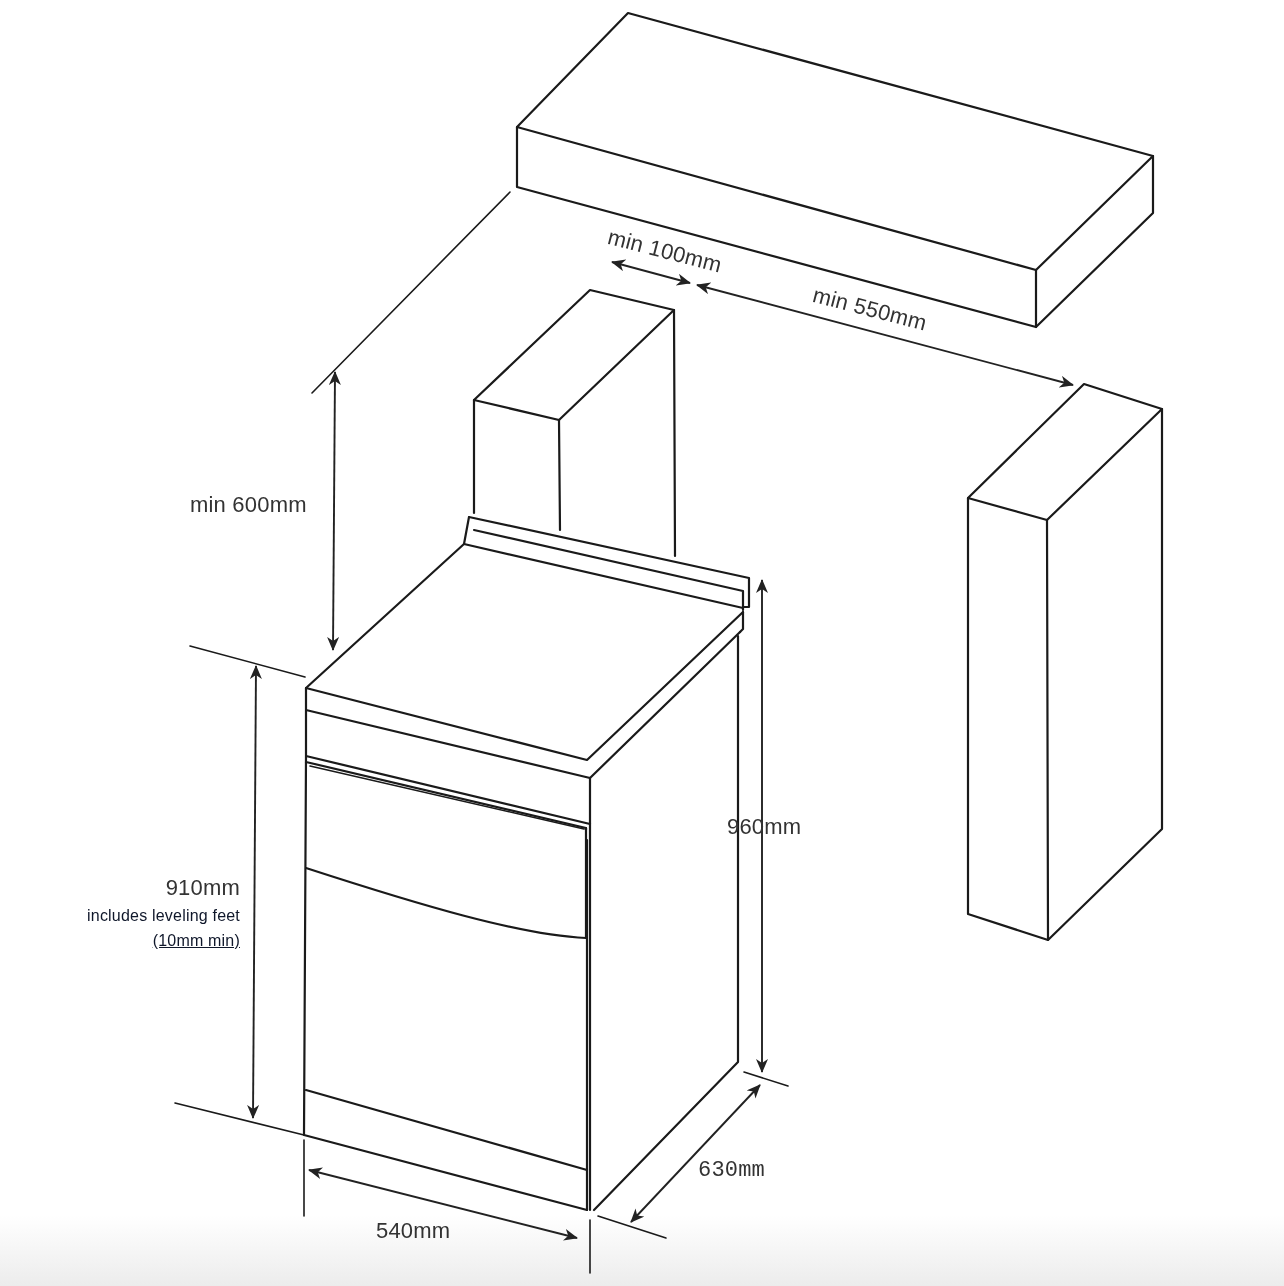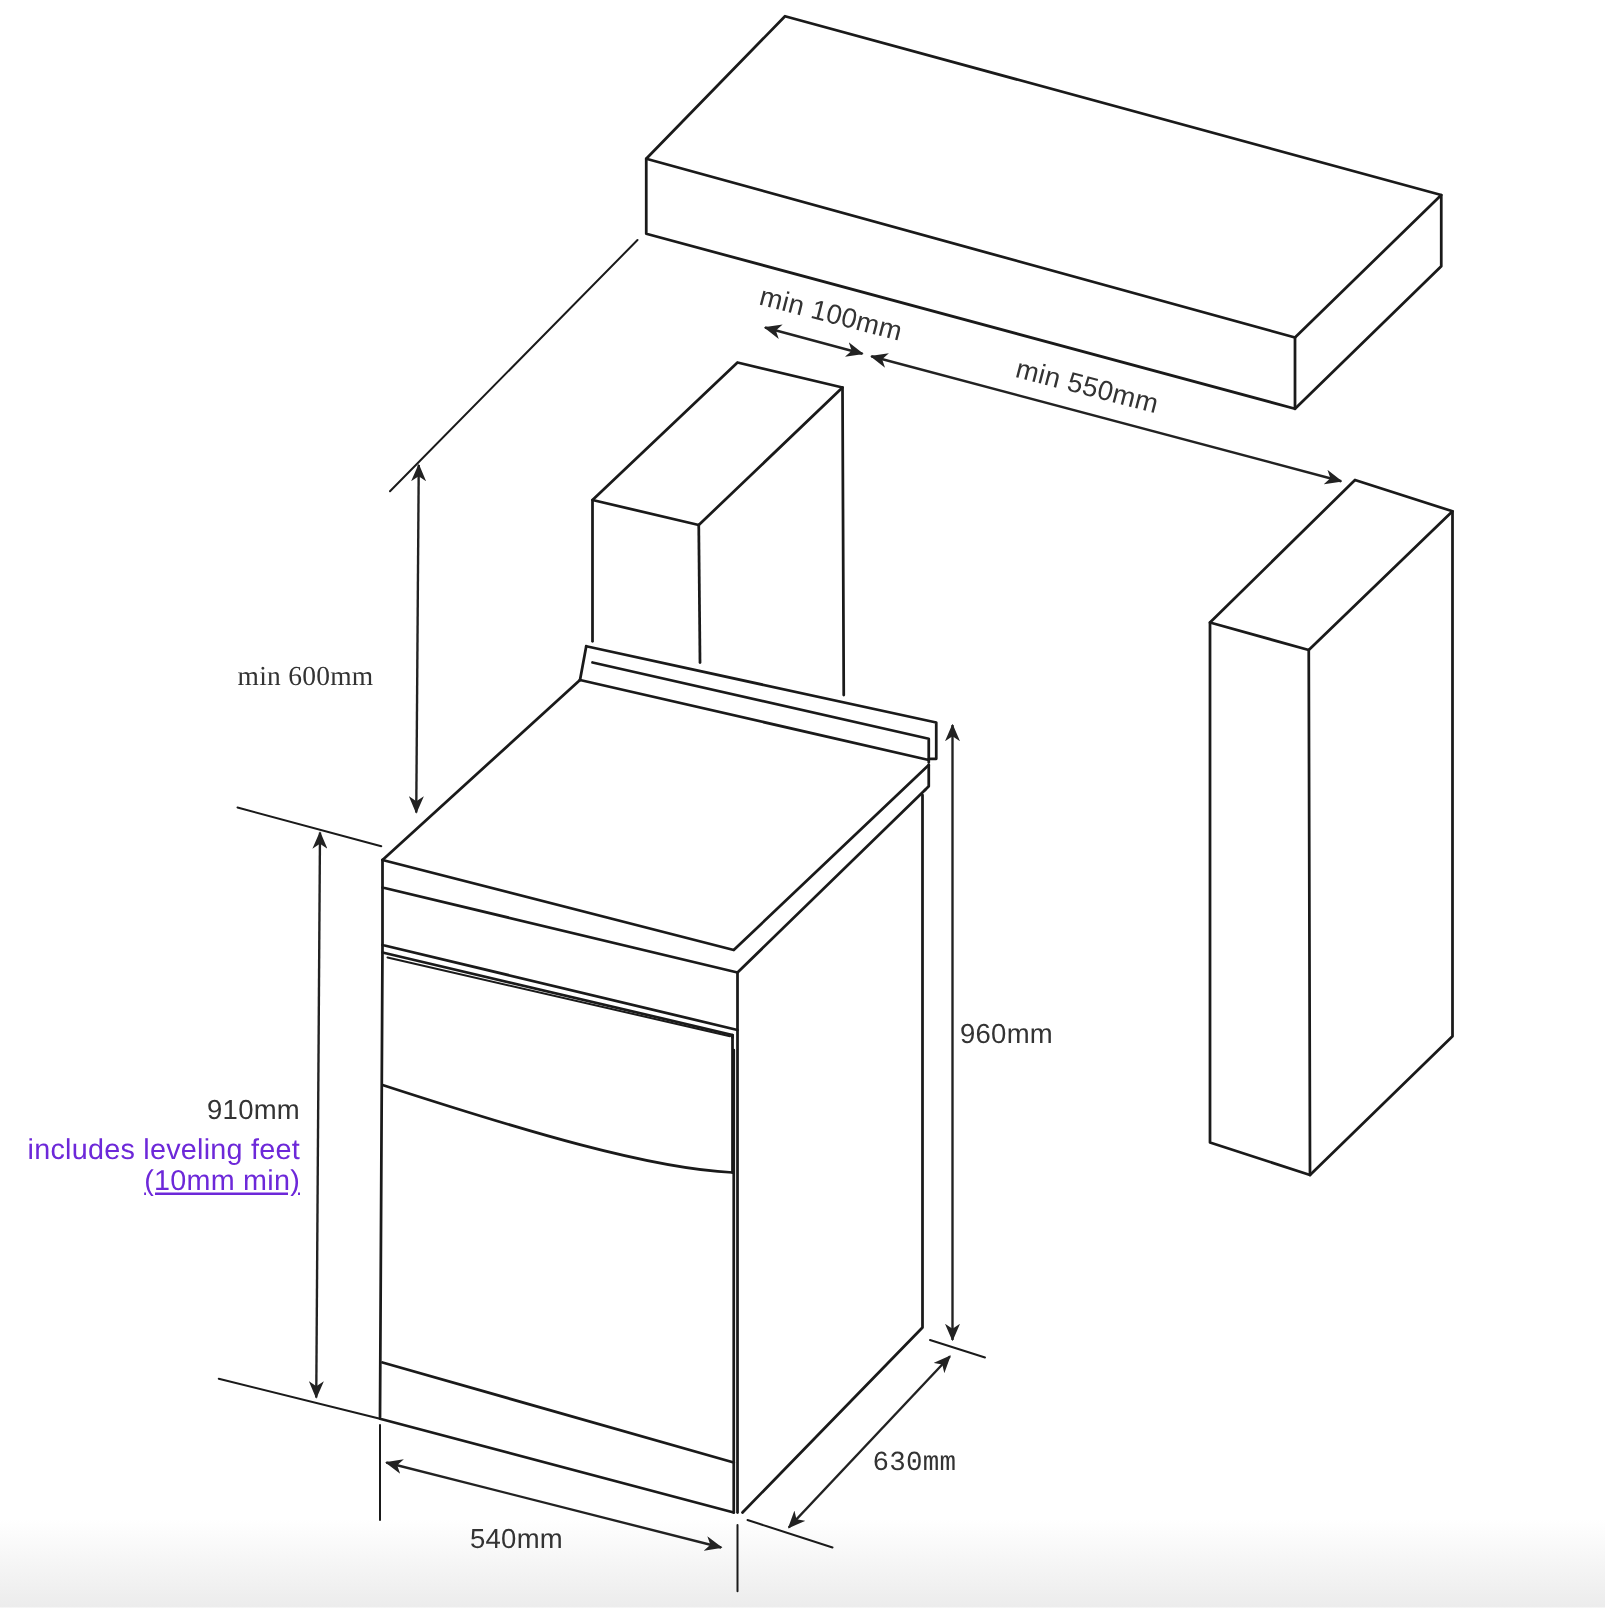--- a/index.html
+++ b/index.html
@@ -11,21 +11,21 @@
     #stage { position: absolute; left: 0; top: 0; width: 1284px; height: 1286px; }
     svg { position: absolute; left: 0; top: 0; }
     .edge { fill: none; stroke: #1a1a1a; stroke-width: 2.2; stroke-linejoin: round; stroke-linecap: round; }
     .thin { fill: none; stroke: #1a1a1a; stroke-width: 1.6; stroke-linecap: round; }
     .dim { fill: none; stroke: #222; stroke-width: 1.9; }
     .arrowhead { fill: #222; }
     .lbl {
       position: absolute; color: #333; font-size: 22px; white-space: nowrap;
       line-height: 1; letter-spacing: 0.2px;
     }
-    .lbl.small { font-size: 23px; color: #6d28d9; }
+    .lbl.small { font-size: 16px; color: #0f172a; }
     .right { text-align: right; }
   </style>
 </head>
 <body>
 
 <div id="stage">
 
   <svg width="1284" height="1286" viewBox="0 0 1284 1286">
     <defs>
       <marker id="ah" viewBox="0 0 14 12" refX="13" refY="6" markerWidth="14" markerHeight="12" markerUnits="userSpaceOnUse" orient="auto-start-reverse">
@@ -93,21 +93,21 @@
     <line class="dim" x1="697" y1="285" x2="1073" y2="385" marker-start="url(#ah)" marker-end="url(#ah)"></line>
     <line class="dim" x1="335" y1="372" x2="333" y2="650" marker-start="url(#ah)" marker-end="url(#ah)"></line>
     <line class="dim" x1="762" y1="580" x2="762" y2="1072" marker-start="url(#ah)" marker-end="url(#ah)"></line>
     <line class="dim" x1="256" y1="666" x2="253" y2="1118" marker-start="url(#ah)" marker-end="url(#ah)"></line>
     <line class="dim" x1="760" y1="1085" x2="631" y2="1222" marker-start="url(#ah)" marker-end="url(#ah)"></line>
     <line class="dim" x1="309" y1="1170" x2="577" y2="1238" marker-start="url(#ah)" marker-end="url(#ah)"></line>
   </svg>
 
   <div class="lbl" style="left:611px; top:226px; transform: rotate(14.5deg); transform-origin: left top;">min 100mm</div>
   <div class="lbl" style="left:816px; top:284px; transform: rotate(14.5deg); transform-origin: left top;">min 550mm</div>
-  <div class="lbl" style="left:190px; top:530px;font-family:Liberation Serif, serif;">min 600mm</div>
-  <div class="lbl" style="left:768px; top:816px;text-align:center;">960mm</div>
+  <div class="lbl" style="left:190px; top:494px;">min 600mm</div>
+  <div class="lbl" style="left:727px; top:816px;text-align:center;">960mm</div>
   <div class="lbl right" style="left:40px; width:200px; top:877px;">910mm</div>
   <div class="lbl small right" style="left:20px; width:220px; top:908px;">includes leveling feet</div>
   <div class="lbl small right" style="left:20px; width:220px; top:933px;text-decoration:underline;">(10mm min)</div>
   <div class="lbl" style="left:698px; top:1160px;font-family:Liberation Mono, monospace;">630mm</div>
   <div class="lbl" style="left:376px; top:1220px;">540mm</div>
 
 </div>
 
 </body></html>

